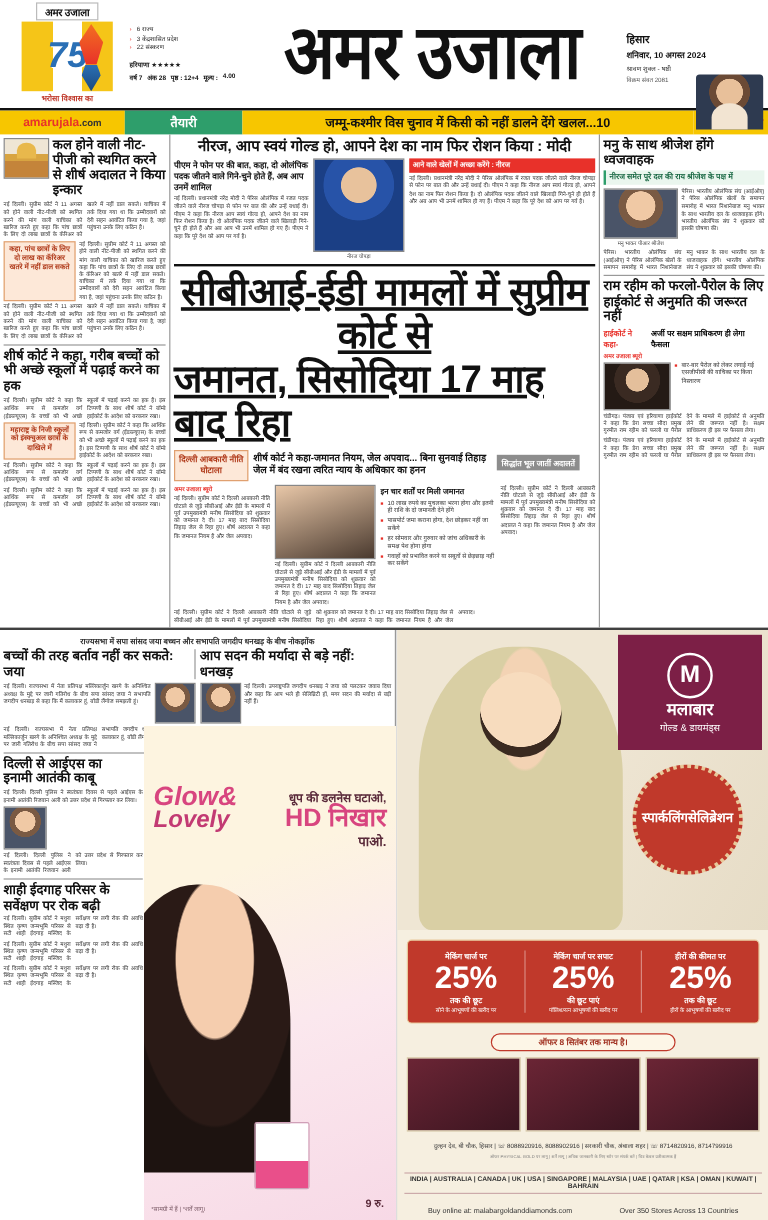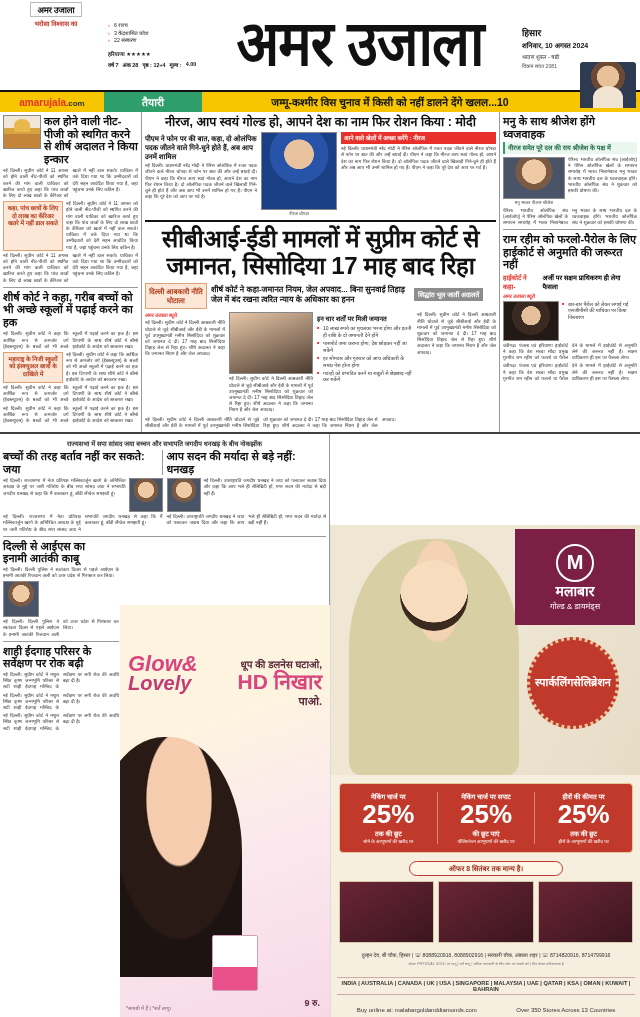--- a/index.html
+++ b/index.html
@@ -101,21 +101,21 @@
   .strip-state span { font-size:10px; font-weight:bold; color:#e8312a; }
 
   
   .content { display:flex; width:640px; }
   .col-left { width:142px; border-right:1px solid #999; padding:3px; }
   .col-mid { width:358px; border-right:1px solid #999; padding:3px; }
   .col-right { width:140px; padding:3px; }
 
   h2.hl { font-weight:bold; color:#111; line-height:1.14; }
   .hl-lead { font-size:12.5px; }
-  .hl-big { font-size:24px; letter-spacing:-0.4px; }
+  .hl-big { font-size:32px; letter-spacing:-0.4px;text-decoration:underline; }
   .hl-sm { font-size:11px; }
 
   .body-text {
     font-size:4.6px; color:#333; line-height:6.2px; text-align:justify;
     column-gap:4px; word-spacing:0.3px;
   }
   .c2 { column-count:2; }
   .c3 { column-count:3; }
 
   .photo {
@@ -286,20 +286,25 @@
 </style>
 </head>
 <body>
 
 <div class="page">
 
   <div class="masthead">
 
     <div class="logo75">
       <div class="logo-word">अमर उजाला</div>
+      <div class="logo-badge">
+        <span class="num75">75</span>
+        <span class="flame"></span>
+        <span class="pen"></span>
+      </div>
       <div class="logo-tag">भरोसा विश्वास का</div>
     </div>
 
     <div class="infoblock">
       <ul>
         <li>6 राज्य</li>
         <li>3 केंद्रशासित प्रदेश</li>
         <li>22 संस्करण</li>
       </ul>
       <div class="state-line">हरियाणा ★★★★★</div>
@@ -388,21 +393,21 @@
             <div class="redbar">आने वाले खेलों में अच्छा करेंगे : नीरज</div>
             <div class="body-text" style="margin-top:2px;">नई दिल्ली। प्रधानमंत्री नरेंद्र मोदी ने पेरिस ओलंपिक में रजत पदक जीतने वाले नीरज चोपड़ा से फोन पर बात की और उन्हें बधाई दी। पीएम ने कहा कि नीरज आप स्वयं गोल्ड हो, आपने देश का नाम फिर रोशन किया है। दो ओलंपिक पदक जीतने वाले खिलाड़ी गिने-चुने ही होते हैं और अब आप भी उनमें शामिल हो गए हैं। पीएम ने कहा कि पूरे देश को आप पर गर्व है।</div>
           </div>
         </div>
       </div>
 
       <div class="rule-thick"></div>
 
       <div>
         <h2 class="hl hl-big" style="text-align:center;">सीबीआई-ईडी मामलों में सुप्रीम कोर्ट से</h2>
-        <h2 class="hl hl-big" style="text-align:center;">जमानत, सिसोदिया 17 माह बाद रिहा</h2>
+        <h2 class="hl hl-big" style="text-align:left;">जमानत, सिसोदिया 17 माह बाद रिहा</h2>
 
         <div style="display:flex; gap:4px; margin-top:4px; align-items:flex-start;">
           <div class="peach-box" style="width:62px;flex:none;">दिल्ली आबकारी नीति घोटाला</div>
           <div style="flex:1;">
             <div class="subhead" style="font-size:8px;line-height:10px;">शीर्ष कोर्ट ने कहा-जमानत नियम, जेल अपवाद... बिना सुनवाई तिहाड़ जेल में बंद रखना त्वरित न्याय के अधिकार का हनन</div>
           </div>
           <div style="width:82px;flex:none;">
             <div class="graybar">सिद्धांत भूल जातीं अदालतें</div>
           </div>
         </div>

